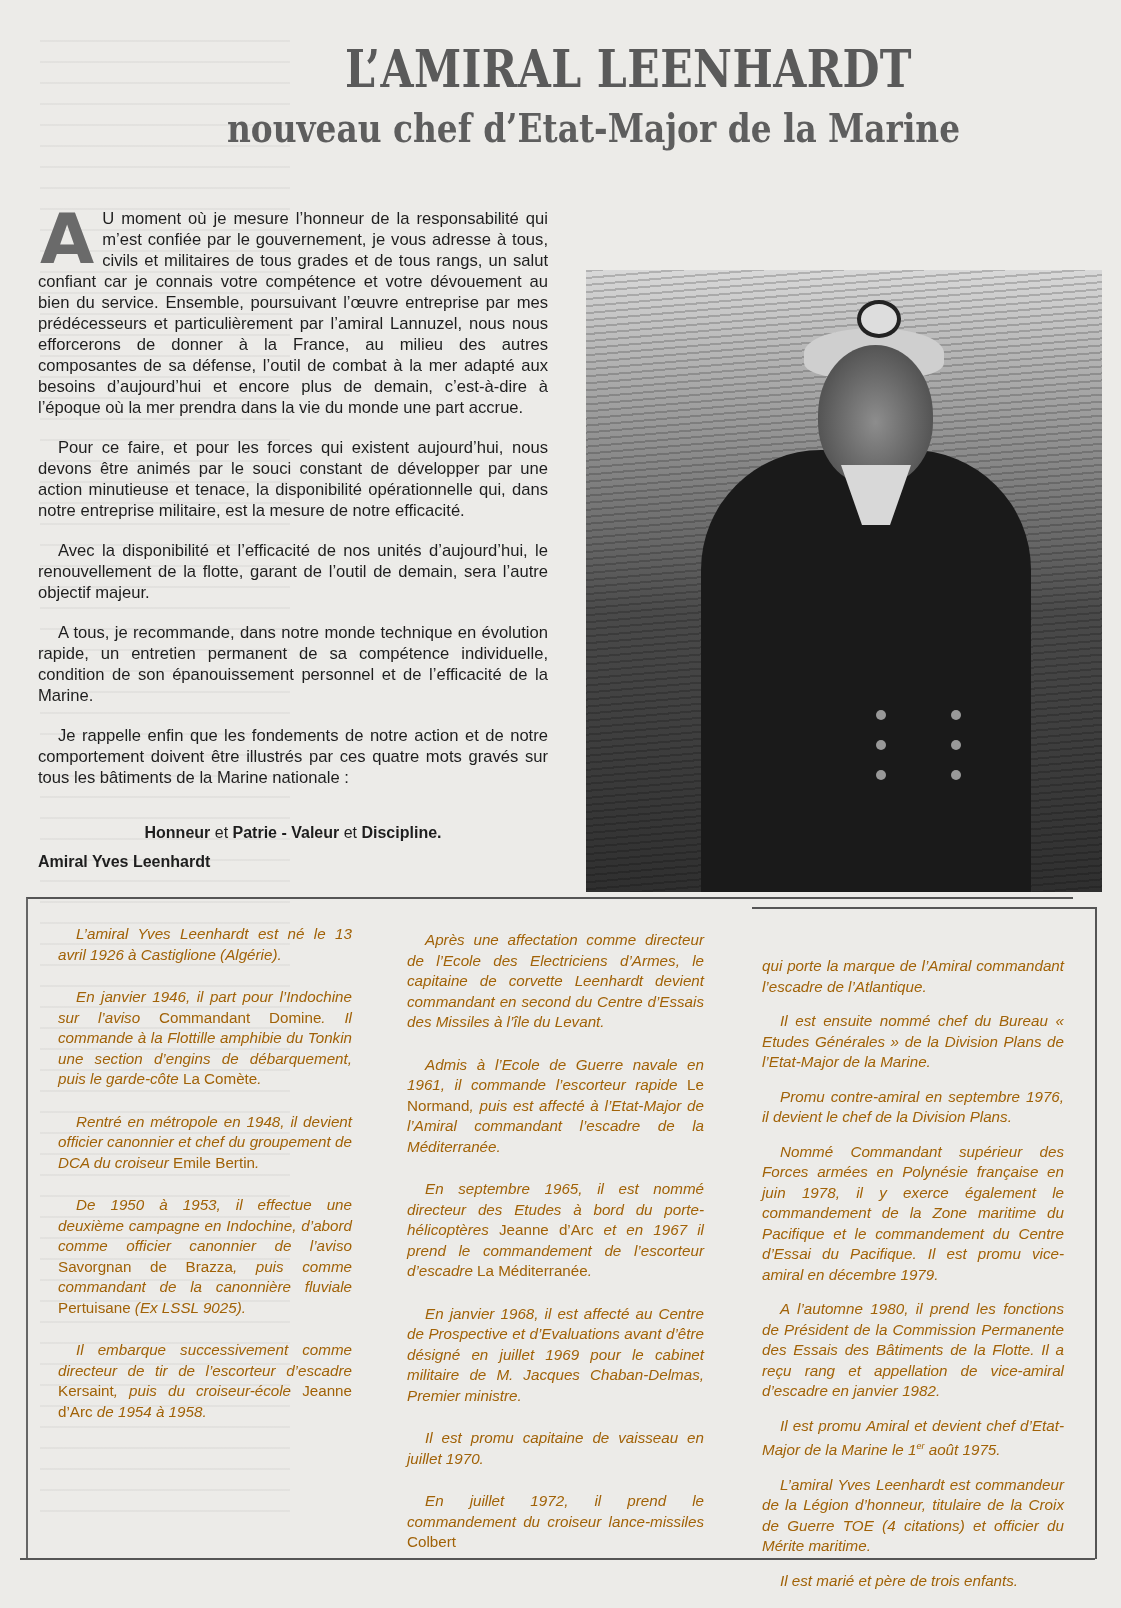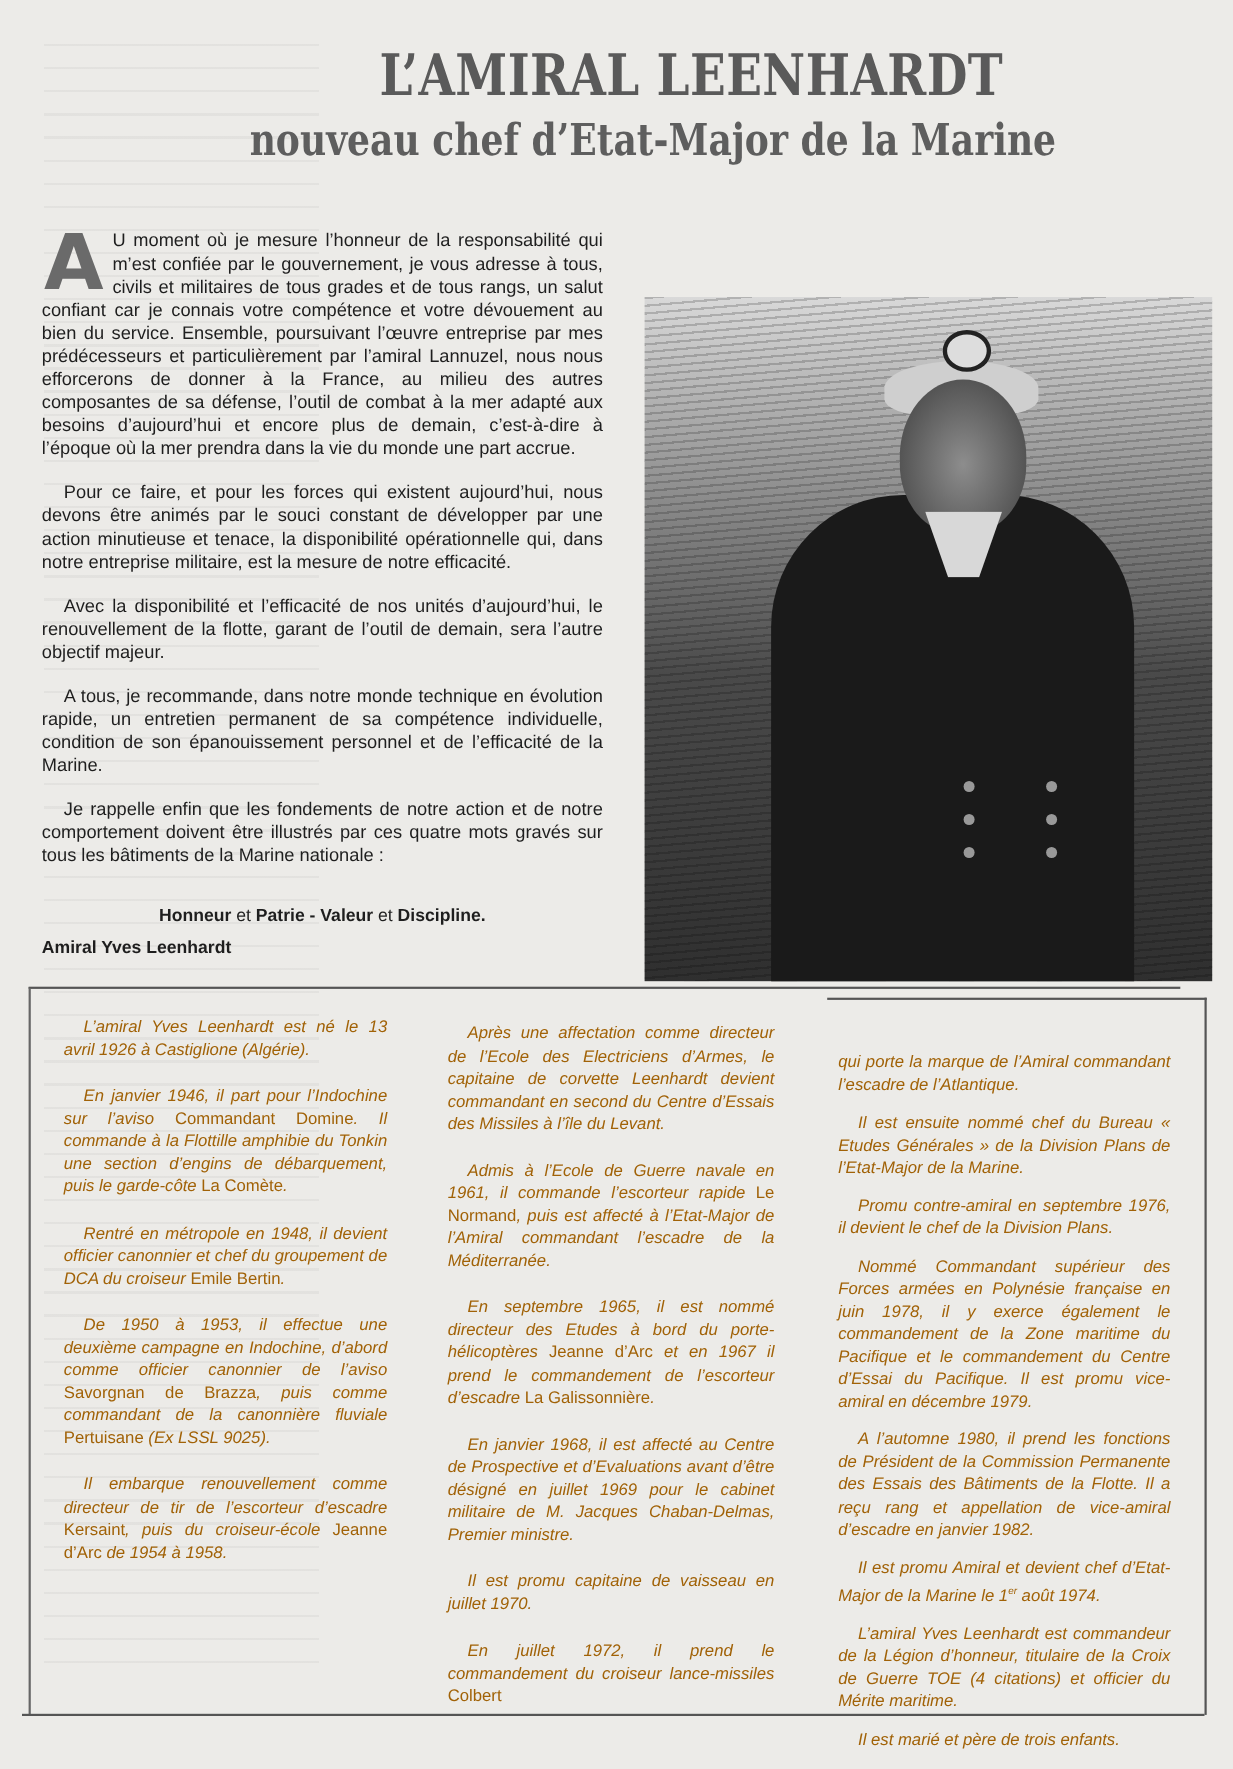--- a/index.html
+++ b/index.html
@@ -129,32 +129,32 @@
 
 <div class="bio-box"></div>
 <div class="bio-box-right"></div>
 <div class="bio-bottom"></div>
 
 <div class="col col1">
     <p><span>L’amiral Yves Leenhardt est né le 13 avril 1926 à Castiglione (Algérie).</span></p>
     <p><span>En janvier 1946, il part pour l’Indochine sur l’aviso </span><span class="r">Commandant Domine</span><span>. Il commande à la Flottille amphibie du Tonkin une section d’engins de débarquement, puis le garde-côte </span><span class="r">La Comète</span><span>.</span></p>
     <p><span>Rentré en métropole en 1948, il devient officier canonnier et chef du groupement de DCA du croiseur </span><span class="r">Emile Bertin</span><span>.</span></p>
     <p><span>De 1950 à 1953, il effectue une deuxième campagne en Indochine, d’abord comme officier canonnier de l’aviso </span><span class="r">Savorgnan de Brazza</span><span>, puis comme commandant de la canonnière fluviale </span><span class="r">Pertuisane</span><span> (Ex LSSL 9025).</span></p>
-    <p><span>Il embarque renouvellement comme directeur de tir de l’escorteur d’escadre </span><span class="r">Kersaint</span><span>, puis du croiseur-école </span><span class="r">Jeanne d’Arc</span><span> de 1954 à 1958.</span></p>
+    <p><span>Il embarque successivement comme directeur de tir de l’escorteur d’escadre </span><span class="r">Kersaint</span><span>, puis du croiseur-école </span><span class="r">Jeanne d’Arc</span><span> de 1954 à 1958.</span></p>
   </div>
 <div class="col col2">
     <p><span>Après une affectation comme directeur de l’Ecole des Electriciens d’Armes, le capitaine de corvette Leenhardt devient commandant en second du Centre d’Essais des Missiles à l’île du Levant.</span></p>
     <p><span>Admis à l’Ecole de Guerre navale en 1961, il commande l’escorteur rapide </span><span class="r">Le Normand</span><span>, puis est affecté à l’Etat-Major de l’Amiral commandant l’escadre de la Méditerranée.</span></p>
-    <p><span>En septembre 1965, il est nommé directeur des Etudes à bord du porte-hélicoptères </span><span class="r">Jeanne d’Arc</span><span> et en 1967 il prend le commandement de l’escorteur d’escadre </span><span class="r">La Galissonnière</span><span>.</span></p>
+    <p><span>En septembre 1965, il est nommé directeur des Etudes à bord du porte-hélicoptères </span><span class="r">Jeanne d’Arc</span><span> et en 1967 il prend le commandement de l’escorteur d’escadre </span><span class="r">La Méditerranée</span><span>.</span></p>
     <p><span>En janvier 1968, il est affecté au Centre de Prospective et d’Evaluations avant d’être désigné en juillet 1969 pour le cabinet militaire de M. Jacques Chaban-Delmas, Premier ministre.</span></p>
     <p><span>Il est promu capitaine de vaisseau en juillet 1970.</span></p>
     <p><span>En juillet 1972, il prend le commandement du croiseur lance-missiles </span><span class="r">Colbert</span></p>
   </div>
 <div class="col col3">
     <p class="cont"><span>qui porte la marque de l’Amiral commandant l’escadre de l’Atlantique.</span></p>
     <p><span>Il est ensuite nommé chef du Bureau « Etudes Générales » de la Division Plans de l’Etat-Major de la Marine.</span></p>
     <p><span>Promu contre-amiral en septembre 1976, il devient le chef de la Division Plans.</span></p>
     <p><span>Nommé Commandant supérieur des Forces armées en Polynésie française en juin 1978, il y exerce également le commandement de la Zone maritime du Pacifique et le commandement du Centre d’Essai du Pacifique. Il est promu vice-amiral en décembre 1979.</span></p>
     <p><span>A l’automne 1980, il prend les fonctions de Président de la Commission Permanente des Essais des Bâtiments de la Flotte. Il a reçu rang et appellation de vice-amiral d’escadre en janvier 1982.</span></p>
-    <p><span>Il est promu Amiral et devient chef d’Etat-Major de la Marine le 1</span><sup>er</sup><span> août 1974.</span></p>
+    <p><span>Il est promu Amiral et devient chef d’Etat-Major de la Marine le 1</span><sup>er</sup><span> août 1975.</span></p>
     <p><span>L’amiral Yves Leenhardt est commandeur de la Légion d’honneur, titulaire de la Croix de Guerre TOE (4 citations) et officier du Mérite maritime.</span></p>
     <p><span>Il est marié et père de trois enfants.</span></p>
   </div>
 
 </body></html>

